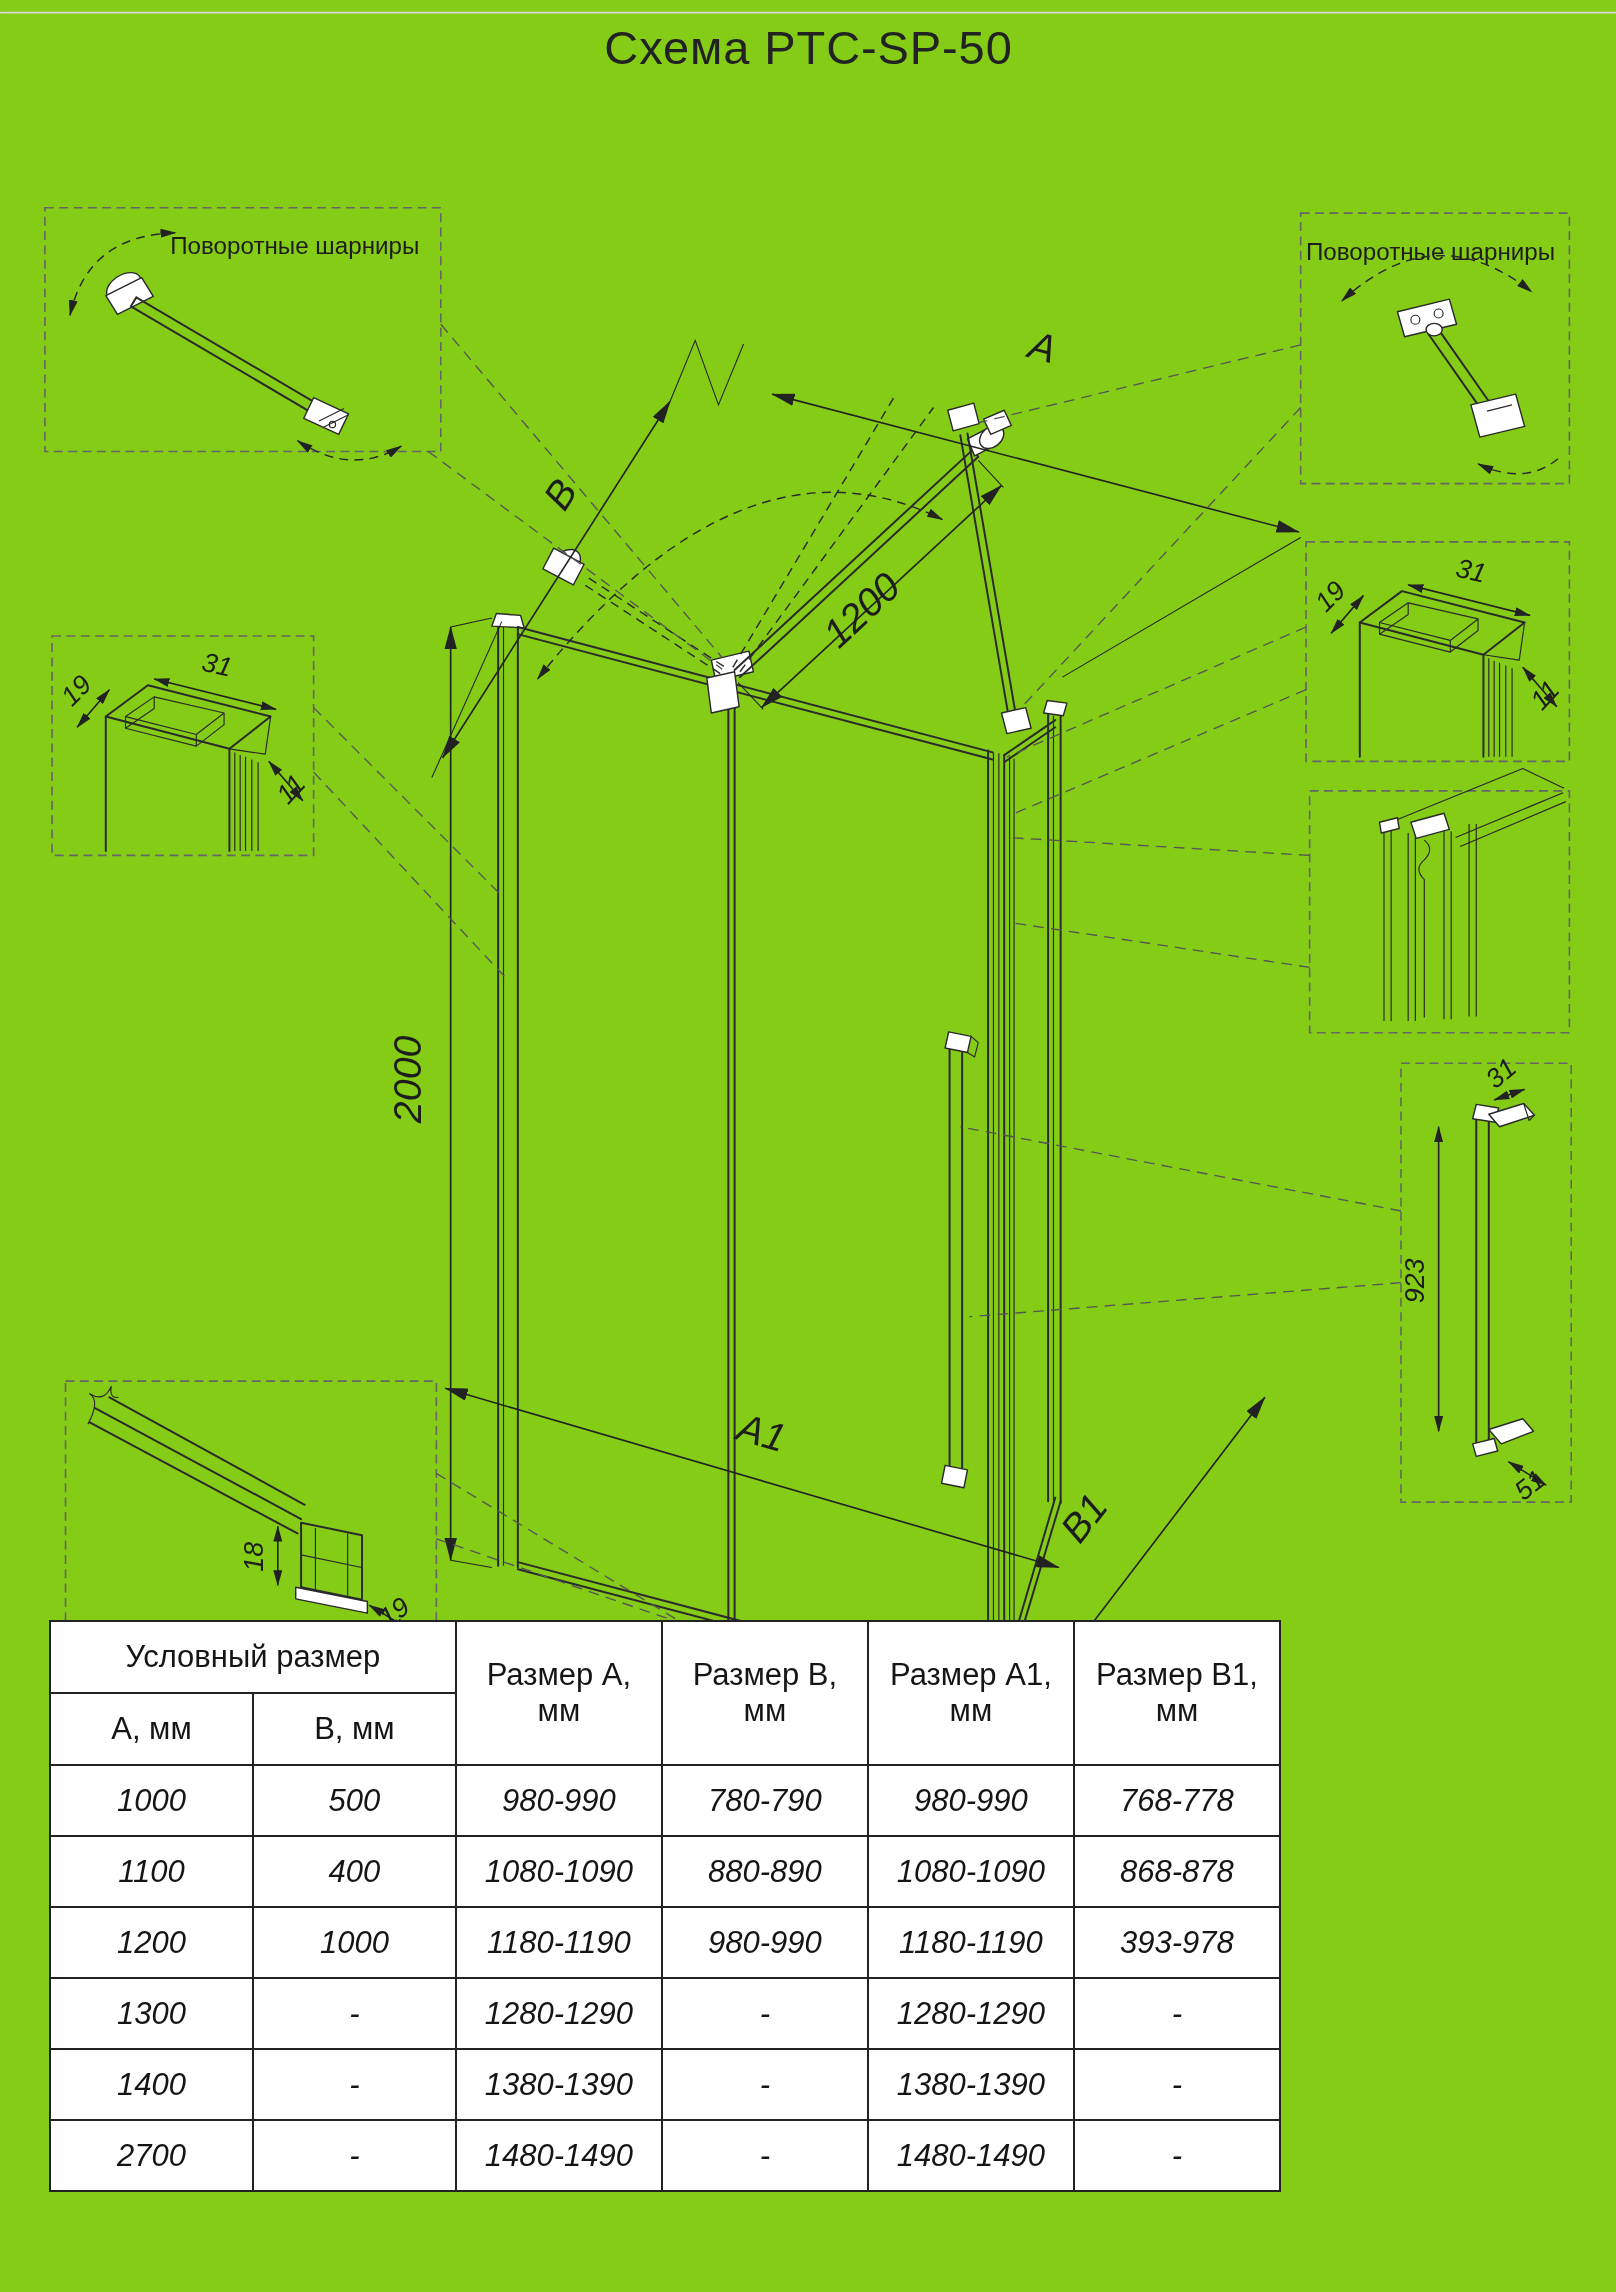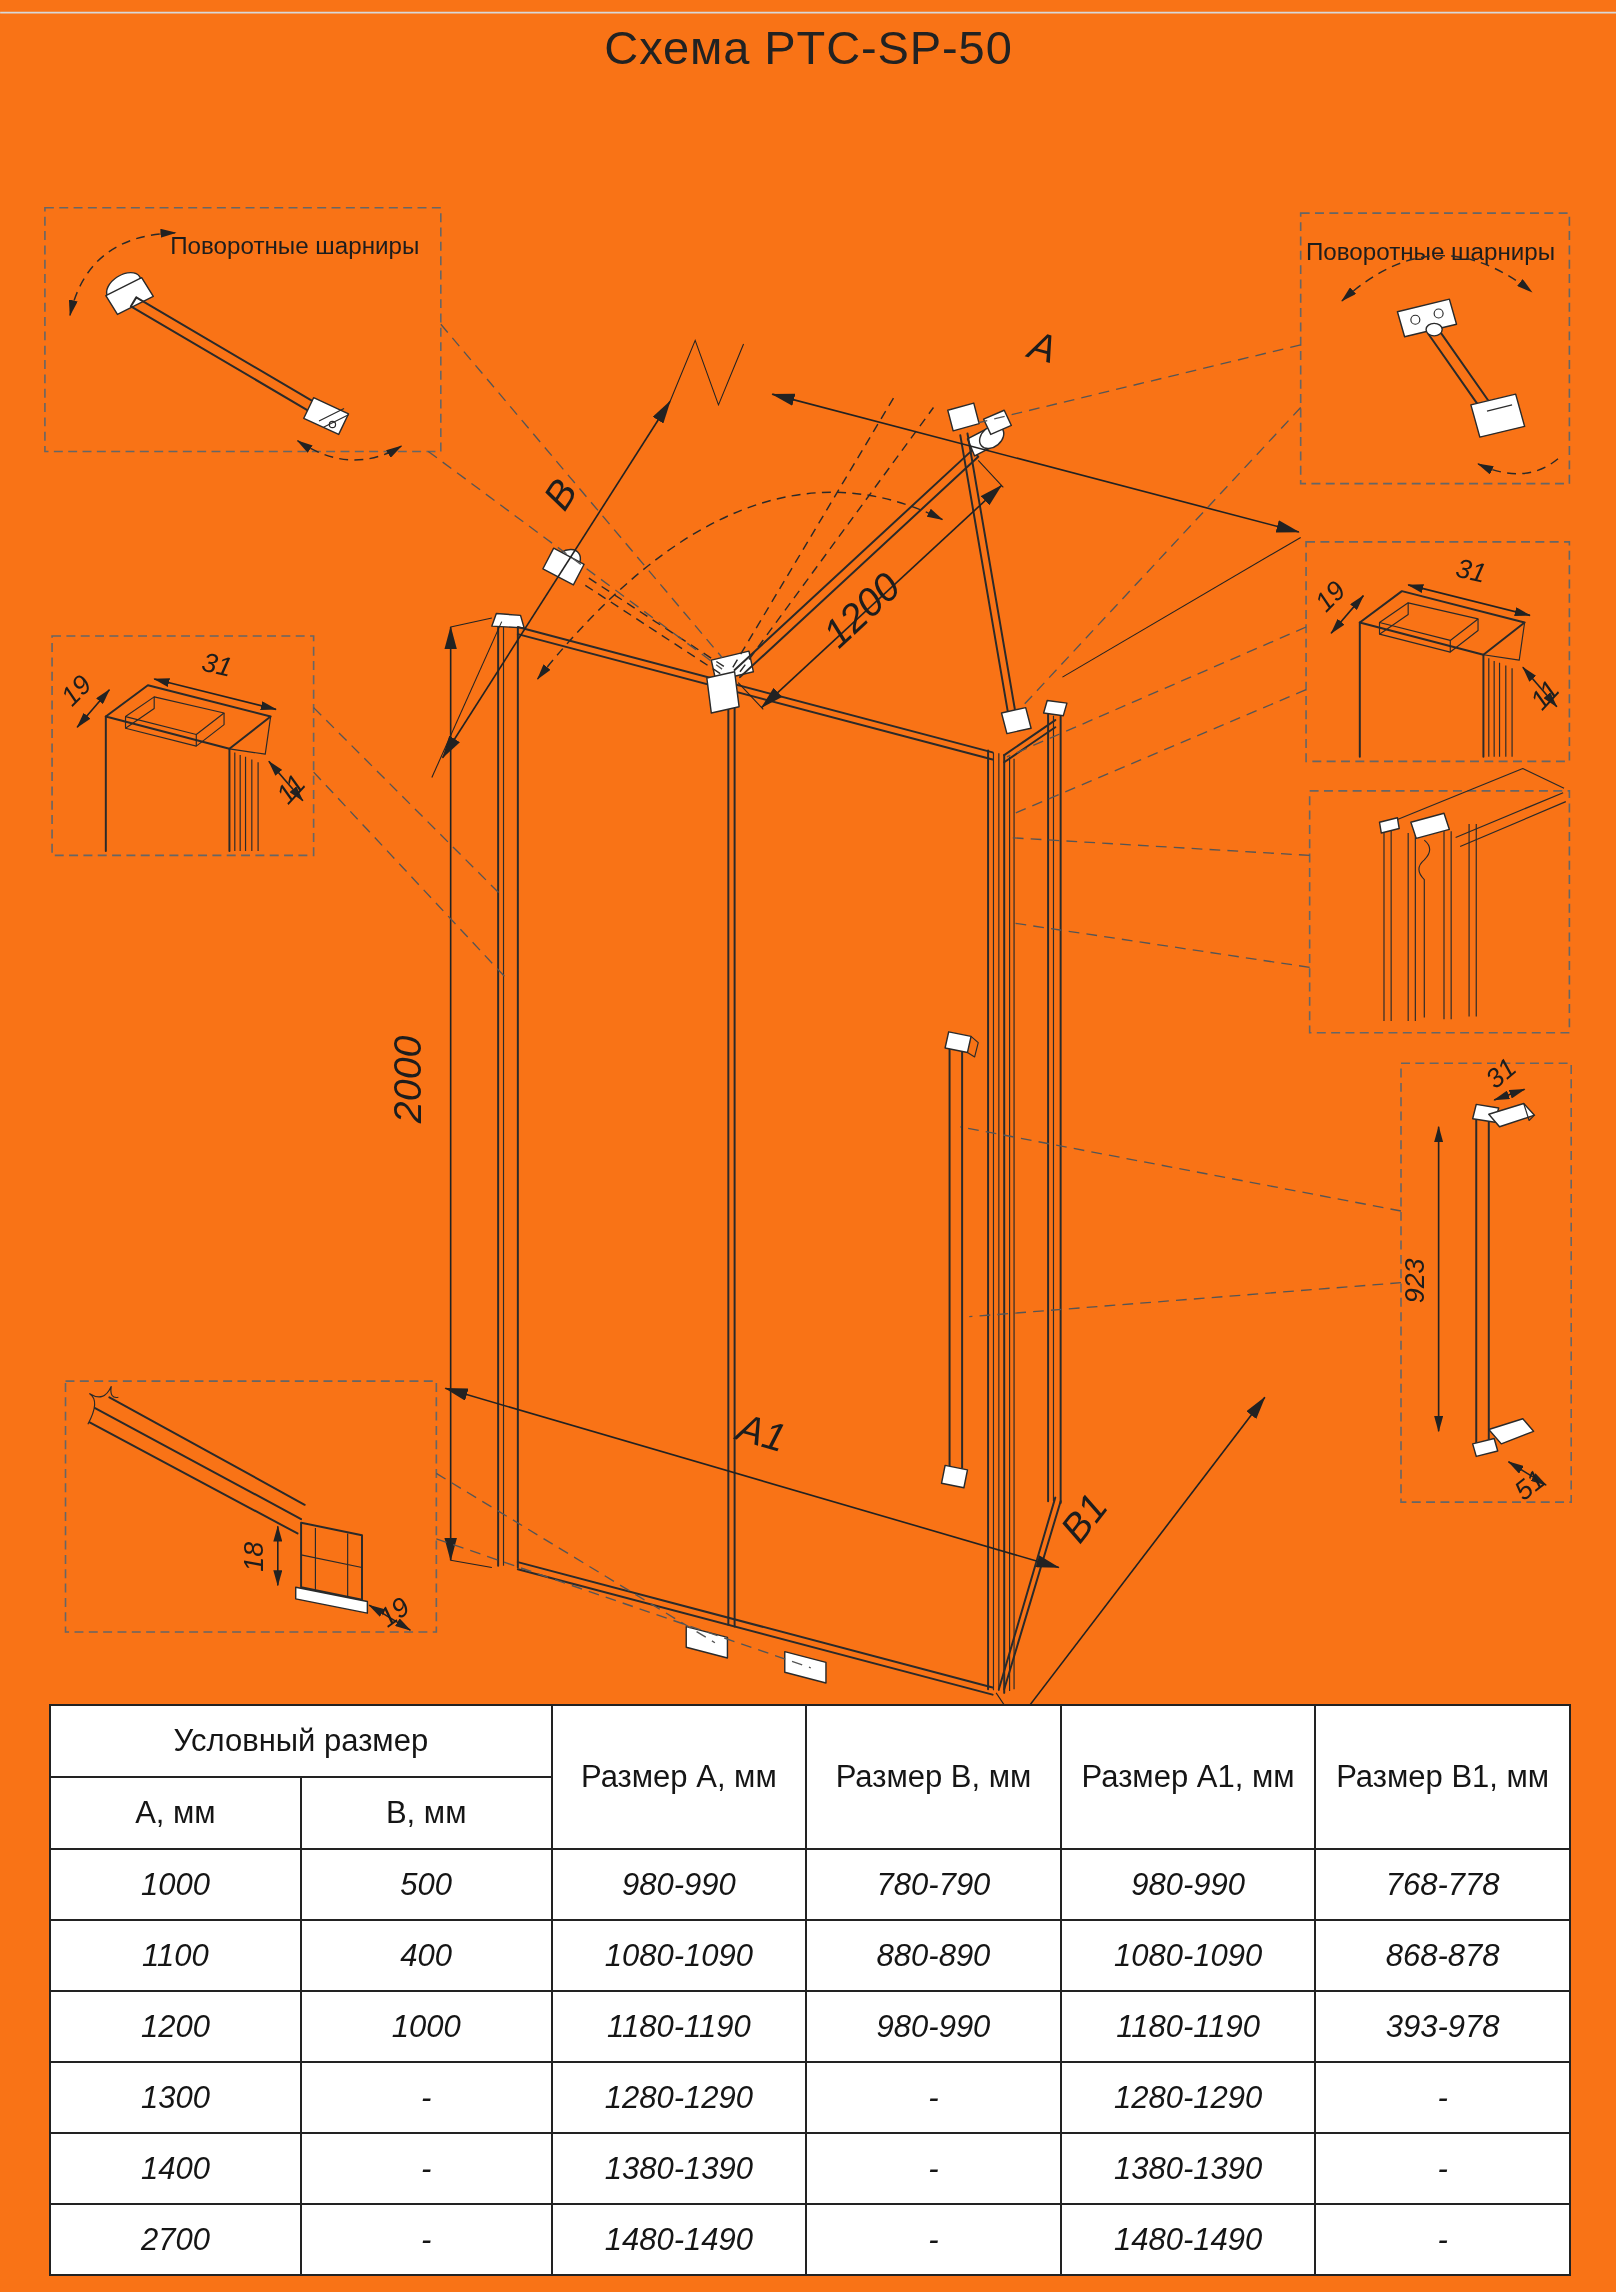--- a/index.html
+++ b/index.html
@@ -1,32 +1,32 @@
 <!DOCTYPE html>
 <html style="font-size:14.3px"><head>
 <meta charset="utf-8">
 <style>
   html,body{margin:0;padding:0;background:#e8e8e8;}
-  .page{position:relative;width:1617px;height:2293px;background:#f97316;overflow:hidden;
+  .page{position:relative;width:1617px;height:2293px;background:#84cc16;overflow:hidden;
         font-family:"Liberation Sans",sans-serif;color:#1a1a1a;}
   .title{position:absolute;left:0;top:19.7px;width:100%;text-align:center;
          font-size:47px;font-weight:400;letter-spacing:0.9px;color:#222;}
   svg.drawing{position:absolute;left:0;top:0;}
   .ln{fill:none;stroke:#2a2a2a;stroke-width:2.2;stroke-linejoin:round;stroke-linecap:round;}
   .tn{fill:none;stroke:#2a2a2a;stroke-width:1.3;stroke-linejoin:round;}
   .sol{fill:#ffffff;stroke:#2a2a2a;stroke-width:1.6;stroke-linejoin:round;}
   .dash{fill:none;stroke:#2a2a2a;stroke-width:1.6;stroke-dasharray:10 7;}
   .lead{fill:none;stroke:#555;stroke-width:1.5;stroke-dasharray:12 8;}
   .dbox{fill:none;stroke:#666;stroke-width:1.8;stroke-dasharray:10 6;}
   .dim{fill:none;stroke:#222;stroke-width:1.8;}
   .ext{fill:none;stroke:#222;stroke-width:1.2;}
   .dimtxt{font-family:"Liberation Sans",sans-serif;font-style:italic;font-size:44px;fill:#1d1d1d;text-anchor:middle;}
   .smtxt{font-family:"Liberation Sans",sans-serif;font-style:italic;font-size:30px;fill:#1d1d1d;text-anchor:middle;}
   .boxlbl{font-family:"Liberation Sans",sans-serif;font-size:27px;fill:#1d1d1d;text-anchor:end;}
-  table.size-table{position:absolute;left:49px;top:1704px;width:1522px;border-collapse:collapse;
+  table.size-table{position:absolute;left:49px;top:1620px;width:1232px;border-collapse:collapse;
         table-layout:fixed;background:#fff;}
   table.size-table th,table.size-table td{border:2.2px solid #222;font-weight:400;
         font-size:31px;text-align:center;vertical-align:middle;padding:0 5.4px;color:#151515;}
   table.size-table thead th{height:70px;}
   table.size-table td{height:69px;font-style:italic;}
 </style>
 </head>
 <body>
 
 <div class="page">

